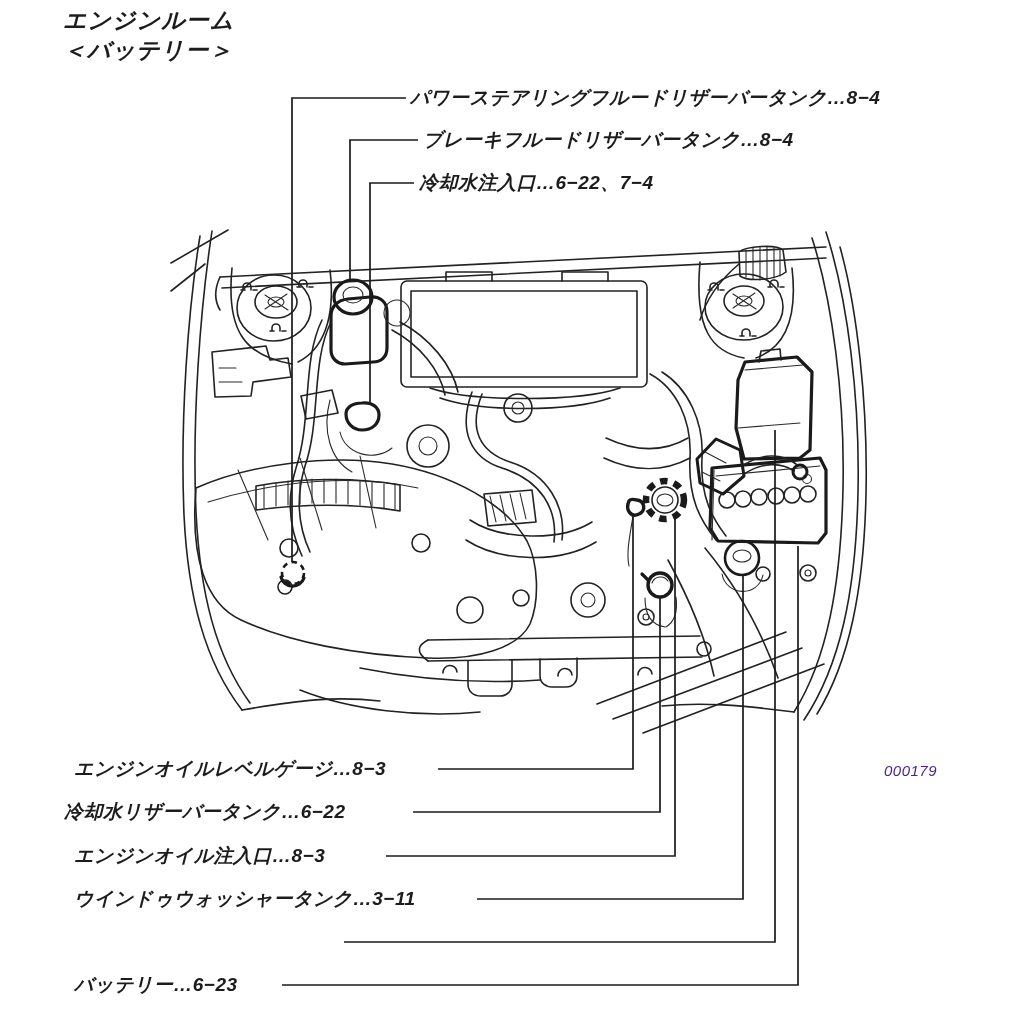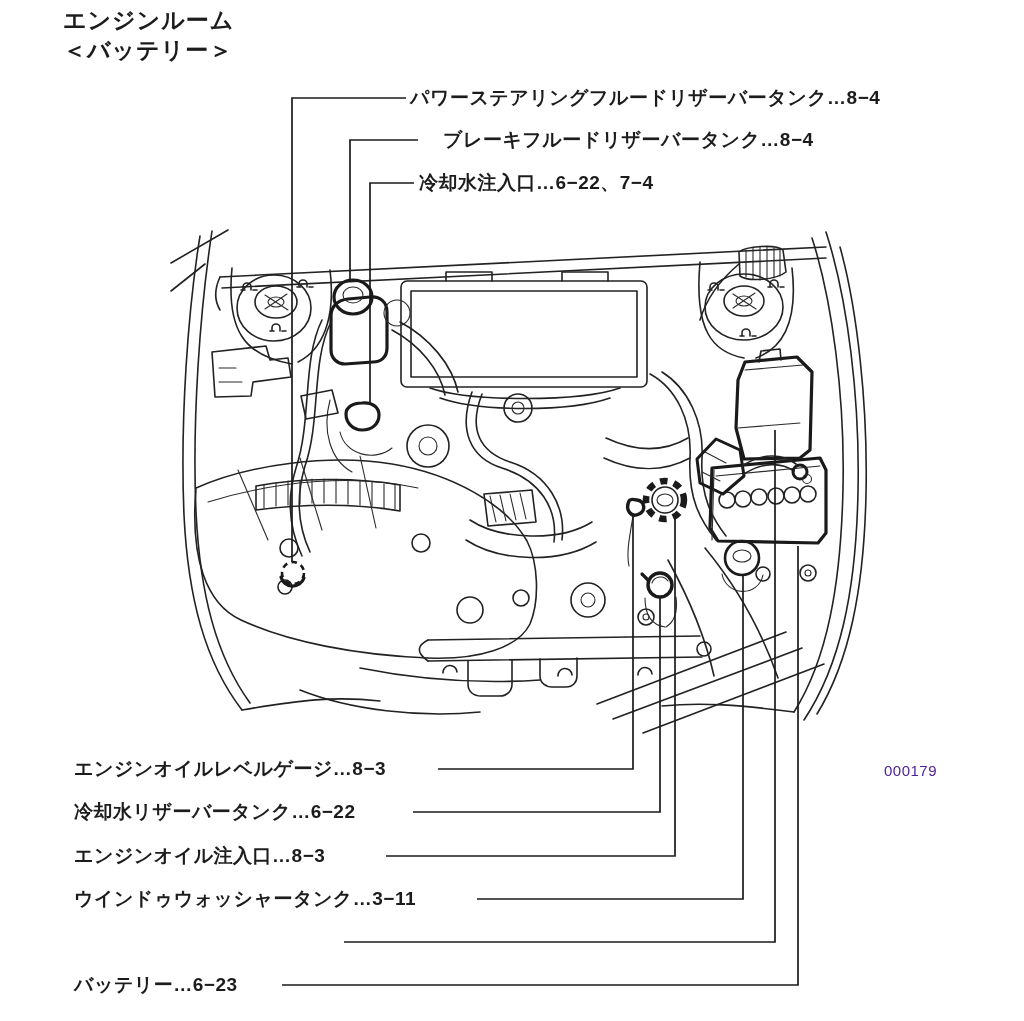--- a/index.html
+++ b/index.html
@@ -4,21 +4,21 @@
 <style>
   html,body{margin:0;padding:0;}
   body{
     width:1024px;height:1021px;
     background:#ffffff;
     font-family:"Liberation Sans","DejaVu Sans",sans-serif;
     color:#1c1c1c;
     position:relative;
     overflow:hidden;
   }
-  #page{position:absolute;inset:0;width:1024px;height:1021px;}
+  #page{position:absolute;inset:0;width:1024px;height:1021px;font-style:italic;}
   #diagram-svg{position:absolute;left:0;top:0;}
   .t{position:absolute;white-space:nowrap;}
   .page-title{font-size:23px;font-weight:700;line-height:30px;letter-spacing:1px;}
   .callout{font-size:19px;font-weight:700;letter-spacing:0.5px;line-height:26px;}
   .fig-code{font-size:15px;font-weight:400;color:#4c1d95;letter-spacing:0.5px;}
   
   .ln{fill:none;stroke:#222;stroke-width:1.6;stroke-linecap:round;stroke-linejoin:round;}
   .thin{fill:none;stroke:#2a2a2a;stroke-width:1.1;stroke-linecap:round;stroke-linejoin:round;}
   .bold{fill:none;stroke:#1a1a1a;stroke-width:3.2;stroke-linecap:round;stroke-linejoin:round;}
   .lead{fill:none;stroke:#1a1a1a;stroke-width:1.7;stroke-linecap:butt;}
@@ -233,24 +233,24 @@
       <path class="lead" d="M282,985 H798 V546"></path>
     </g>
   </svg>
 
   <div class="t page-title" style="left:63px;top:5px;">
     <div>エンジンルーム</div>
     <div>＜バッテリー＞</div>
   </div>
 
   <div class="t callout" style="left:410px;top:85px;">パワーステアリングフルードリザーバータンク…8−4</div>
-  <div class="t callout" style="left:423px;top:127px;margin-left:20px;">ブレーキフルードリザーバータンク…8−4</div>
+  <div class="t callout" style="left:423px;top:127px;">ブレーキフルードリザーバータンク…8−4</div>
   <div class="t callout" style="left:419px;top:170px;">冷却水注入口…6−22、7−4</div>
 
   <div class="t callout" style="left:74px;top:756px;">エンジンオイルレベルゲージ…8−3</div>
-  <div class="t callout" style="left:74px;top:799px;">冷却水リザーバータンク…6−22</div>
+  <div class="t callout" style="left:64px;top:799px;">冷却水リザーバータンク…6−22</div>
   <div class="t callout" style="left:74px;top:843px;">エンジンオイル注入口…8−3</div>
   <div class="t callout" style="left:74px;top:886px;">ウインドゥウォッシャータンク…3−11</div>
   <div class="t callout" style="left:74px;top:972px;">バッテリー…6−23</div>
 
   <div class="t fig-code" style="left:884px;top:762px;">000179</div>
 
 </div>
 
 </body></html>

